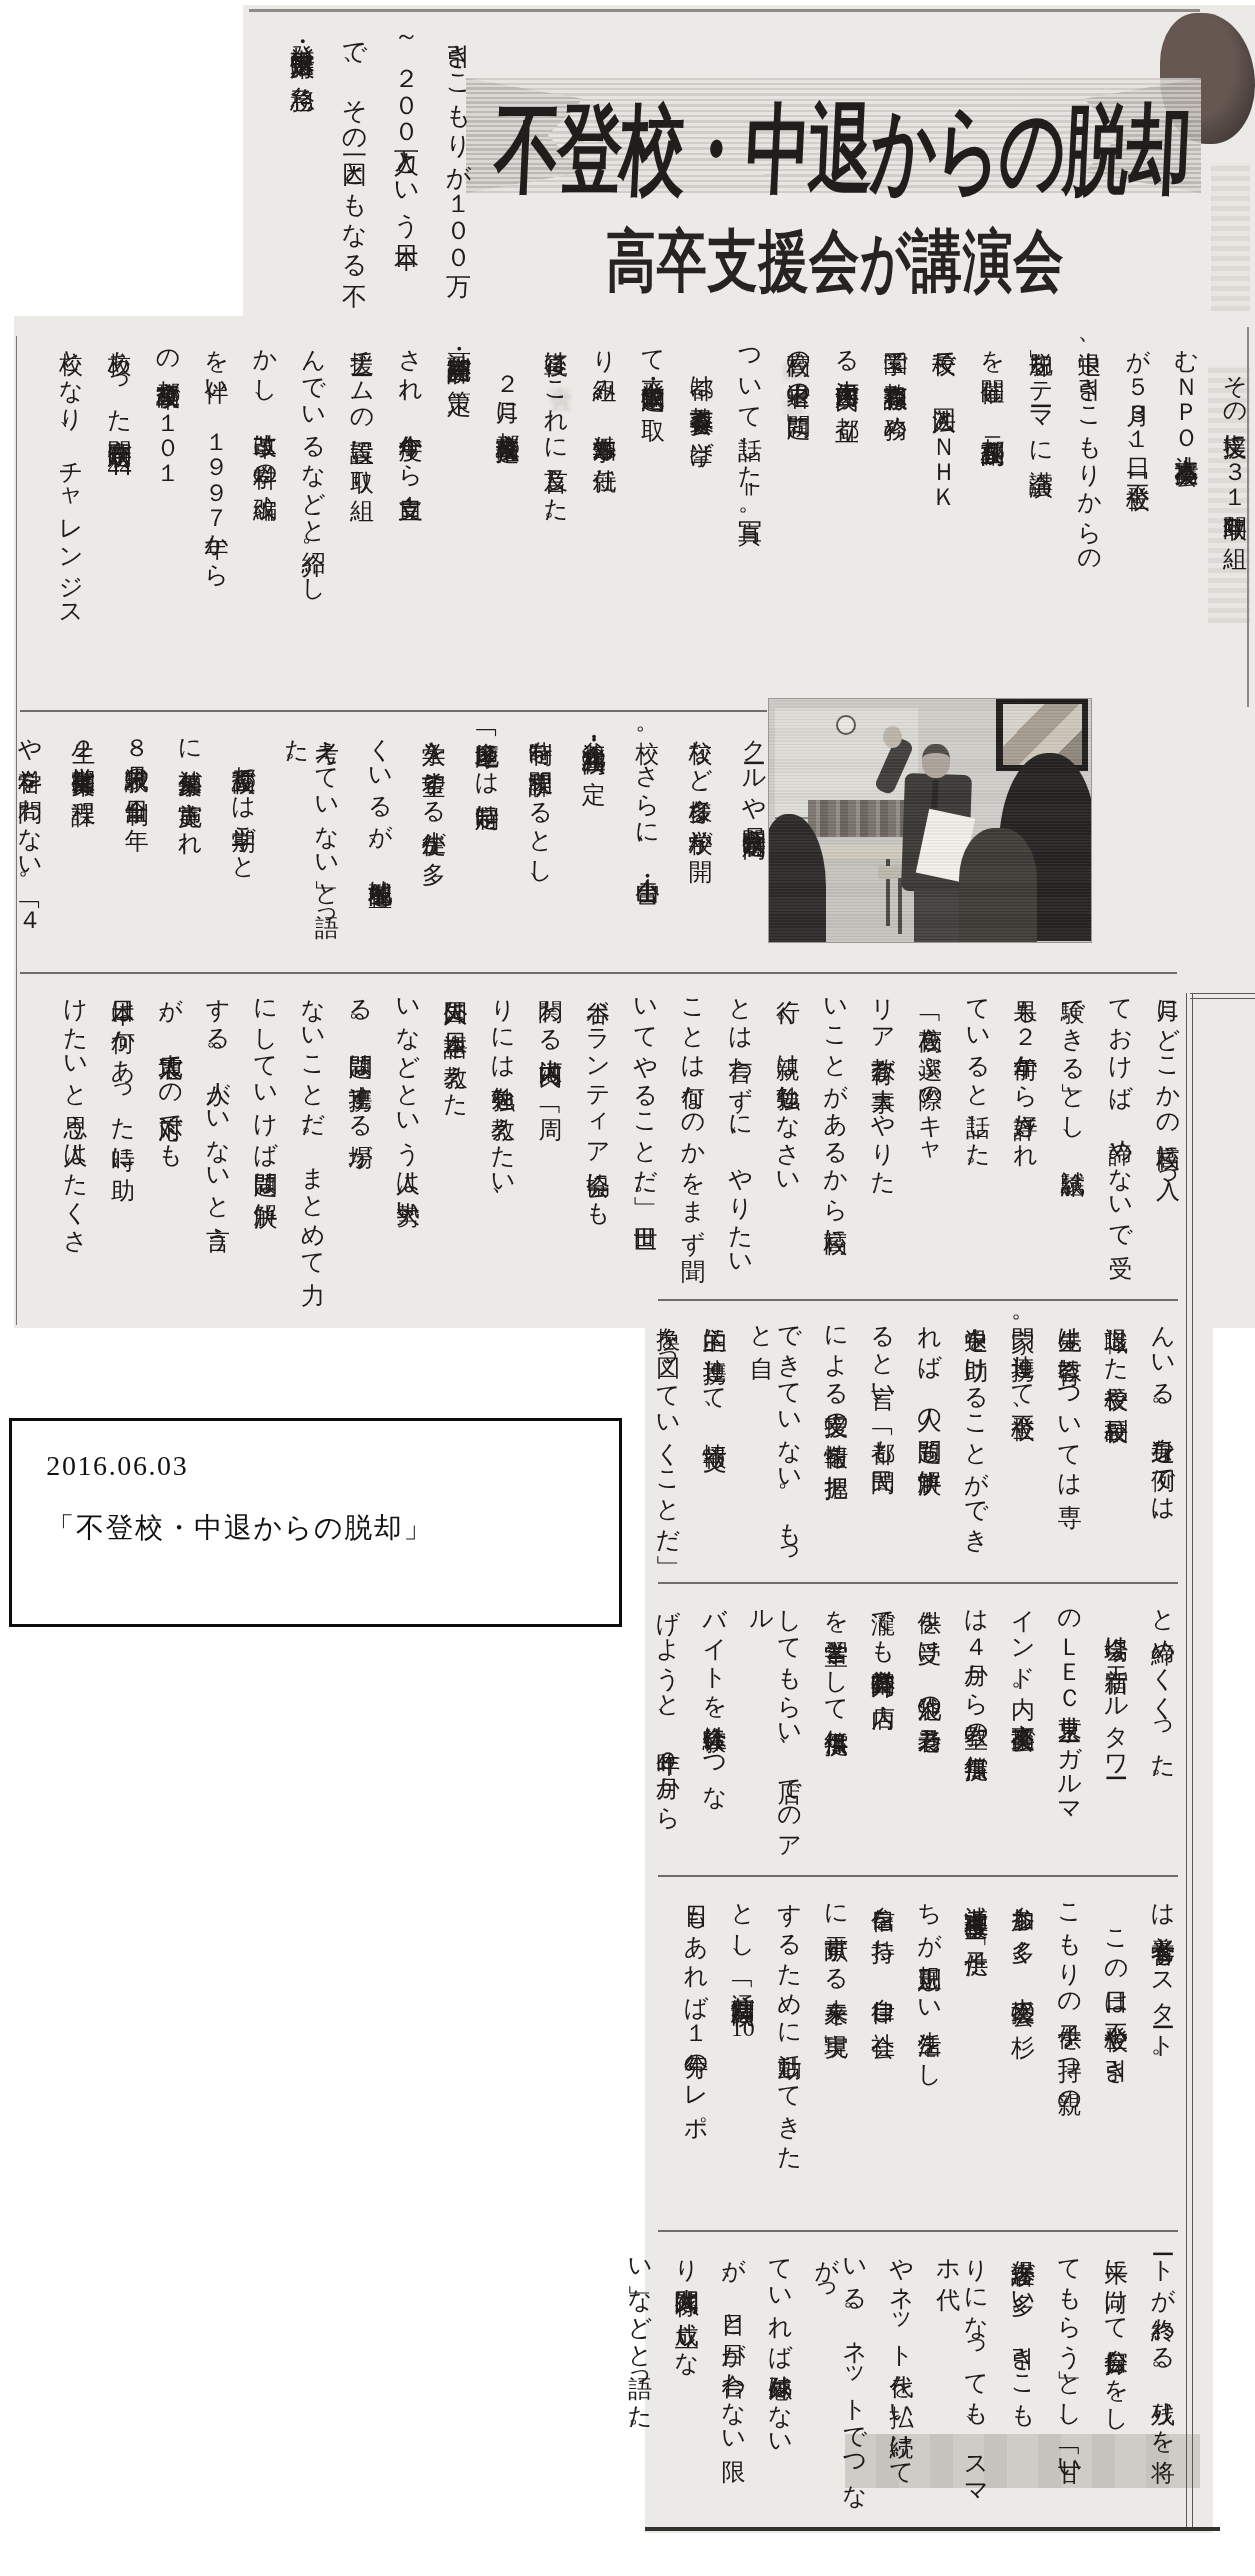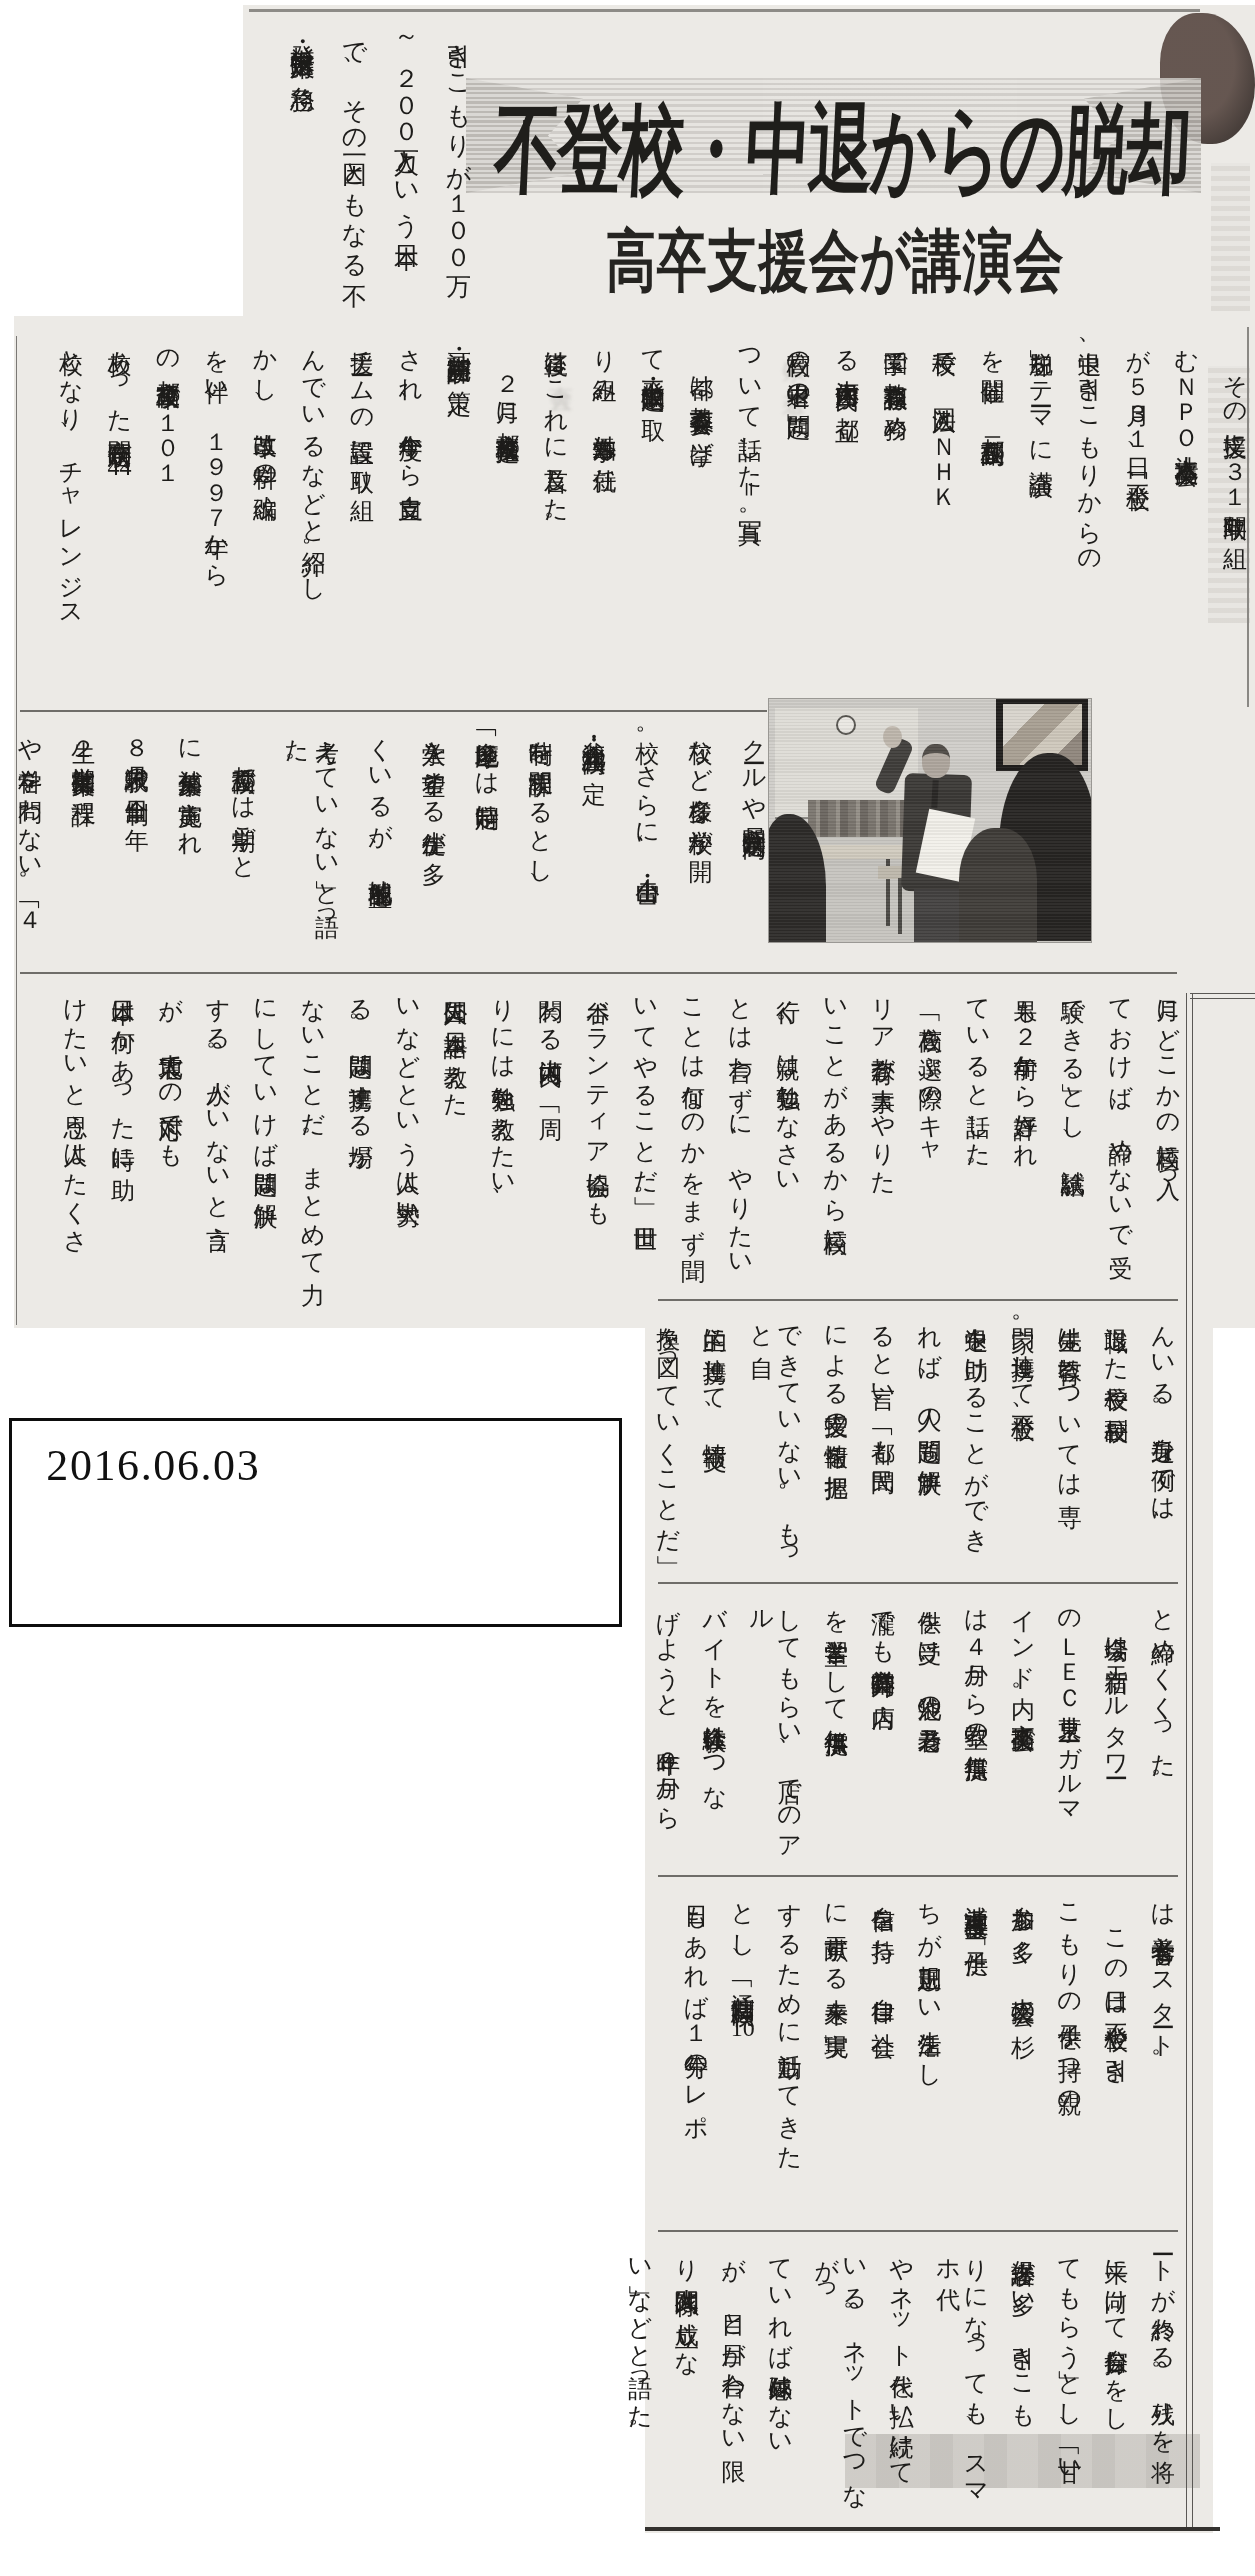--- a/index.html
+++ b/index.html
@@ -46,21 +46,21 @@
     font-size:65px;letter-spacing:-2.3px;white-space:nowrap;
     transform:scaleY(1.5) skewX(-4deg);transform-origin:left top;}
   .subhead{position:absolute;z-index:3;font-weight:700;color:#252421;
     font-size:50px;letter-spacing:0.8px;white-space:nowrap;
     transform:scaleY(1.35);transform-origin:left top;}
 
   
   .capbox{position:absolute;left:9.3px;top:1418px;width:613px;height:209px;
     background:#ffffff;border:3.1px solid #0d0d0d;z-index:5;box-sizing:border-box;
     padding:14px 7.8px 0 34px;}
-  .capbox div{font-size:44px;line-height:62px;color:#111;letter-spacing:1.6px;white-space:nowrap;}
+  .capbox div{font-size:28px;line-height:62px;color:#111;letter-spacing:1.6px;white-space:nowrap;}
 
   
   .photo{position:absolute;left:769px;top:699px;width:322px;height:243px;
     background:#c6c4bf;overflow:hidden;z-index:3;outline:0.8px solid #9a9894;}
   .photo *{position:absolute;}
   .photo .wall{left:0;top:0;width:100%;height:136px;background:#d0cec9;}
   .photo .board{left:6.2px;top:9.3px;width:143px;height:109px;background:#dedcd6;border-bottom:2.3px solid #8b8984;}
   .photo .clock{left:67px;top:15.6px;width:20px;height:20px;border-radius:50%;background:#eae8e3;border:2.3px solid #56544f;box-sizing:border-box;}
   .photo .tv{left:227px;top:0;width:92px;height:72px;background:#201e1c;}
   .photo .tvscreen{left:234px;top:4.7px;width:79px;height:61px;
@@ -297,16 +297,17 @@
       <div class="vcol">ていれば疎外感はない</div>
       <div class="vcol">が、目と目が合わない限</div>
       <div class="vcol">り人間関係は成立しな</div>
       <div class="vcol">い」などと語った。</div>
     </div>
 
   <div class="hrule thick" style="left:645px;top:2527px;width:575px;"></div>
 
   <div class="capbox">
     <div>2016.06.03</div>
+    <div>「不登校・中退からの脱却」</div>
   </div>
 
 </div>
 
 
 </body></html>

